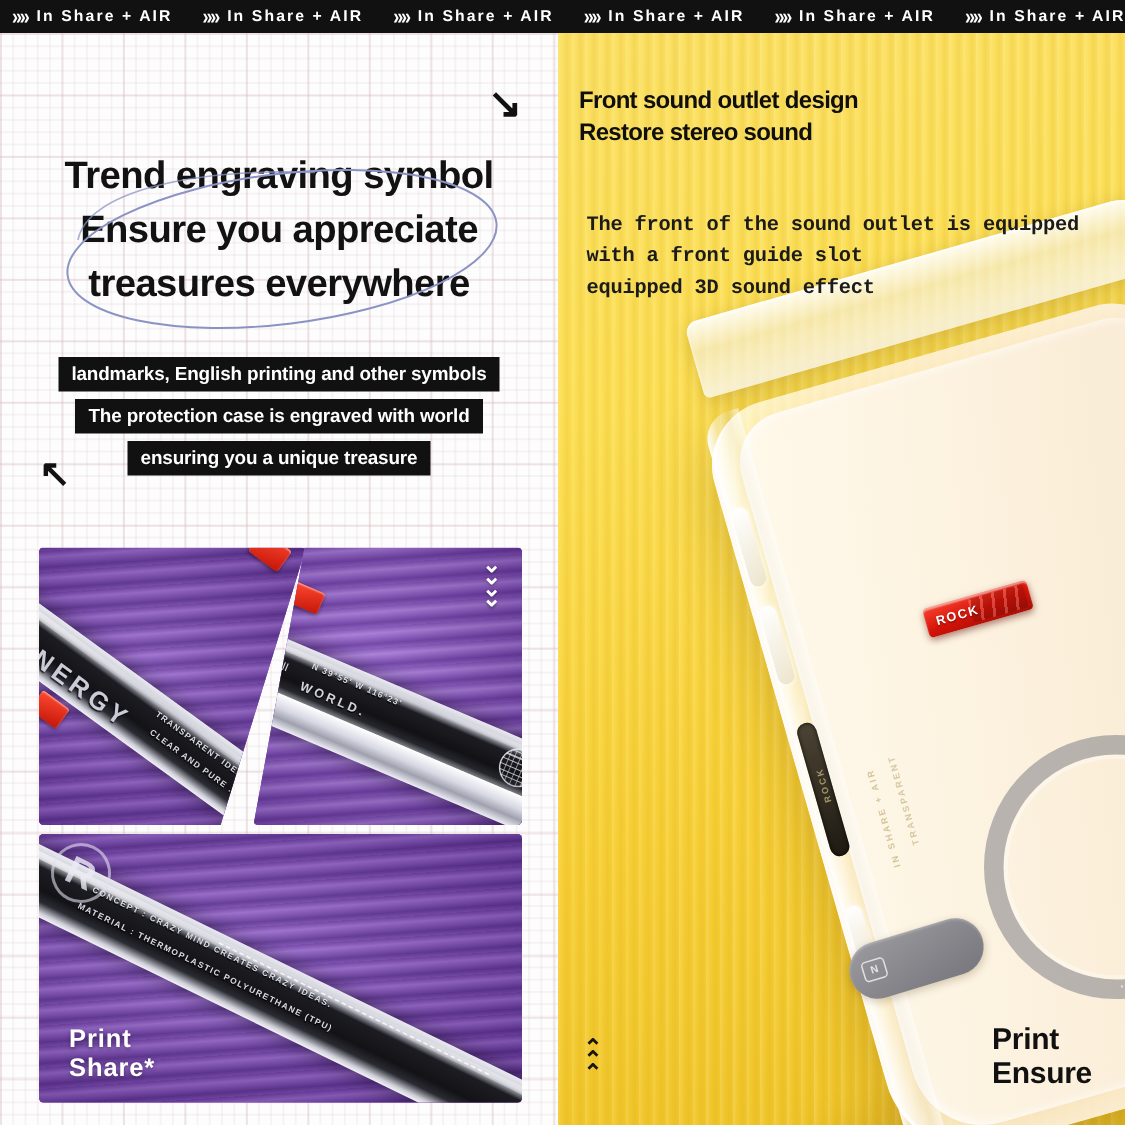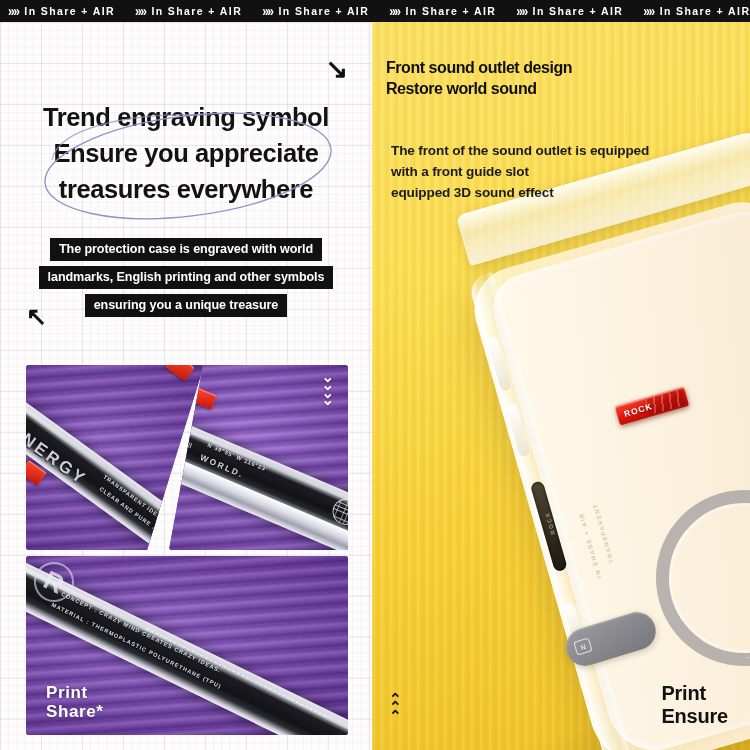--- a/index.html
+++ b/index.html
@@ -180,21 +180,21 @@
       linear-gradient(168deg,#fbe063 0%,#fcde52 32%,#f7cf35 68%,#eec327 100%);
   }
   .r-heading {
     position:absolute; top:36px; left:14px; width:346px;
     font-size:16px; font-weight:bold; color:#0f0f0f;
     line-height:1.29; letter-spacing:-0.45px;
   }
   .r-body {
     position:absolute; top:118px; left:19px; width:340px;
     font-size:13.6px; font-weight:bold; color:#1b1b1b;
-    line-height:1.55; letter-spacing:-0.15px;
+    line-height:1.55; letter-spacing:-0.15px;font-family:Liberation Mono, monospace;
   }
   .print-label-yellow {
     position:absolute; right:22px; bottom:22px;
     color:#111111; font-size:20px; font-weight:bold;
     line-height:1.16; letter-spacing:-0.2px; text-align:left;
   }
   .chev-up-group {
     position:absolute; left:17px; bottom:30px;
     display:flex; flex-direction:column; align-items:center;
     line-height:0.56; color:#17150c; font-size:15px; font-weight:bold;
@@ -358,24 +358,24 @@
       </div>
     </div>
 
     <svg class="ellipse-svg" viewBox="0 0 300 116">
       <ellipse cx="150" cy="58" rx="144" ry="50" fill="none" stroke="#8a93c4" stroke-width="1.3" transform="rotate(-7 150 58)"></ellipse>
       <path d="M14 52 C20 20 90 4 172 7" fill="none" stroke="#8a93c4" stroke-width="1.1" opacity="0.75"></path>
     </svg>
 
     <div class="subcopy">
       <div class="subcopy-line">
+        <span>landmarks, English printing and other symbols</span>
+      </div>
+      <div class="subcopy-line">
         <span>The protection case is engraved with world</span>
-      </div>
-      <div class="subcopy-line">
-        <span>landmarks, English printing and other symbols</span>
       </div>
       <div class="subcopy-line">
         <span>ensuring you a unique treasure</span>
       </div>
     </div>
 
     <div class="photo-row">
 
       <div class="photo ph-top-left">
         <div class="purple-bg"></div>
@@ -469,21 +469,21 @@
         </svg>
       </div>
 
       <div class="mag-pill">
         <div class="nfc">N</div>
       </div>
     </div>
 
     <div class="r-heading">
       <div>Front sound outlet design</div>
-      <div>Restore world sound</div>
+      <div>Restore stereo sound</div>
     </div>
 
     <div class="r-body">
       <div>The front of the sound outlet is equipped</div>
       <div>with a front guide slot</div>
       <div>equipped 3D sound effect</div>
     </div>
 
     <div class="chev-up-group" id="chev-up">
         <div>⌃</div>

